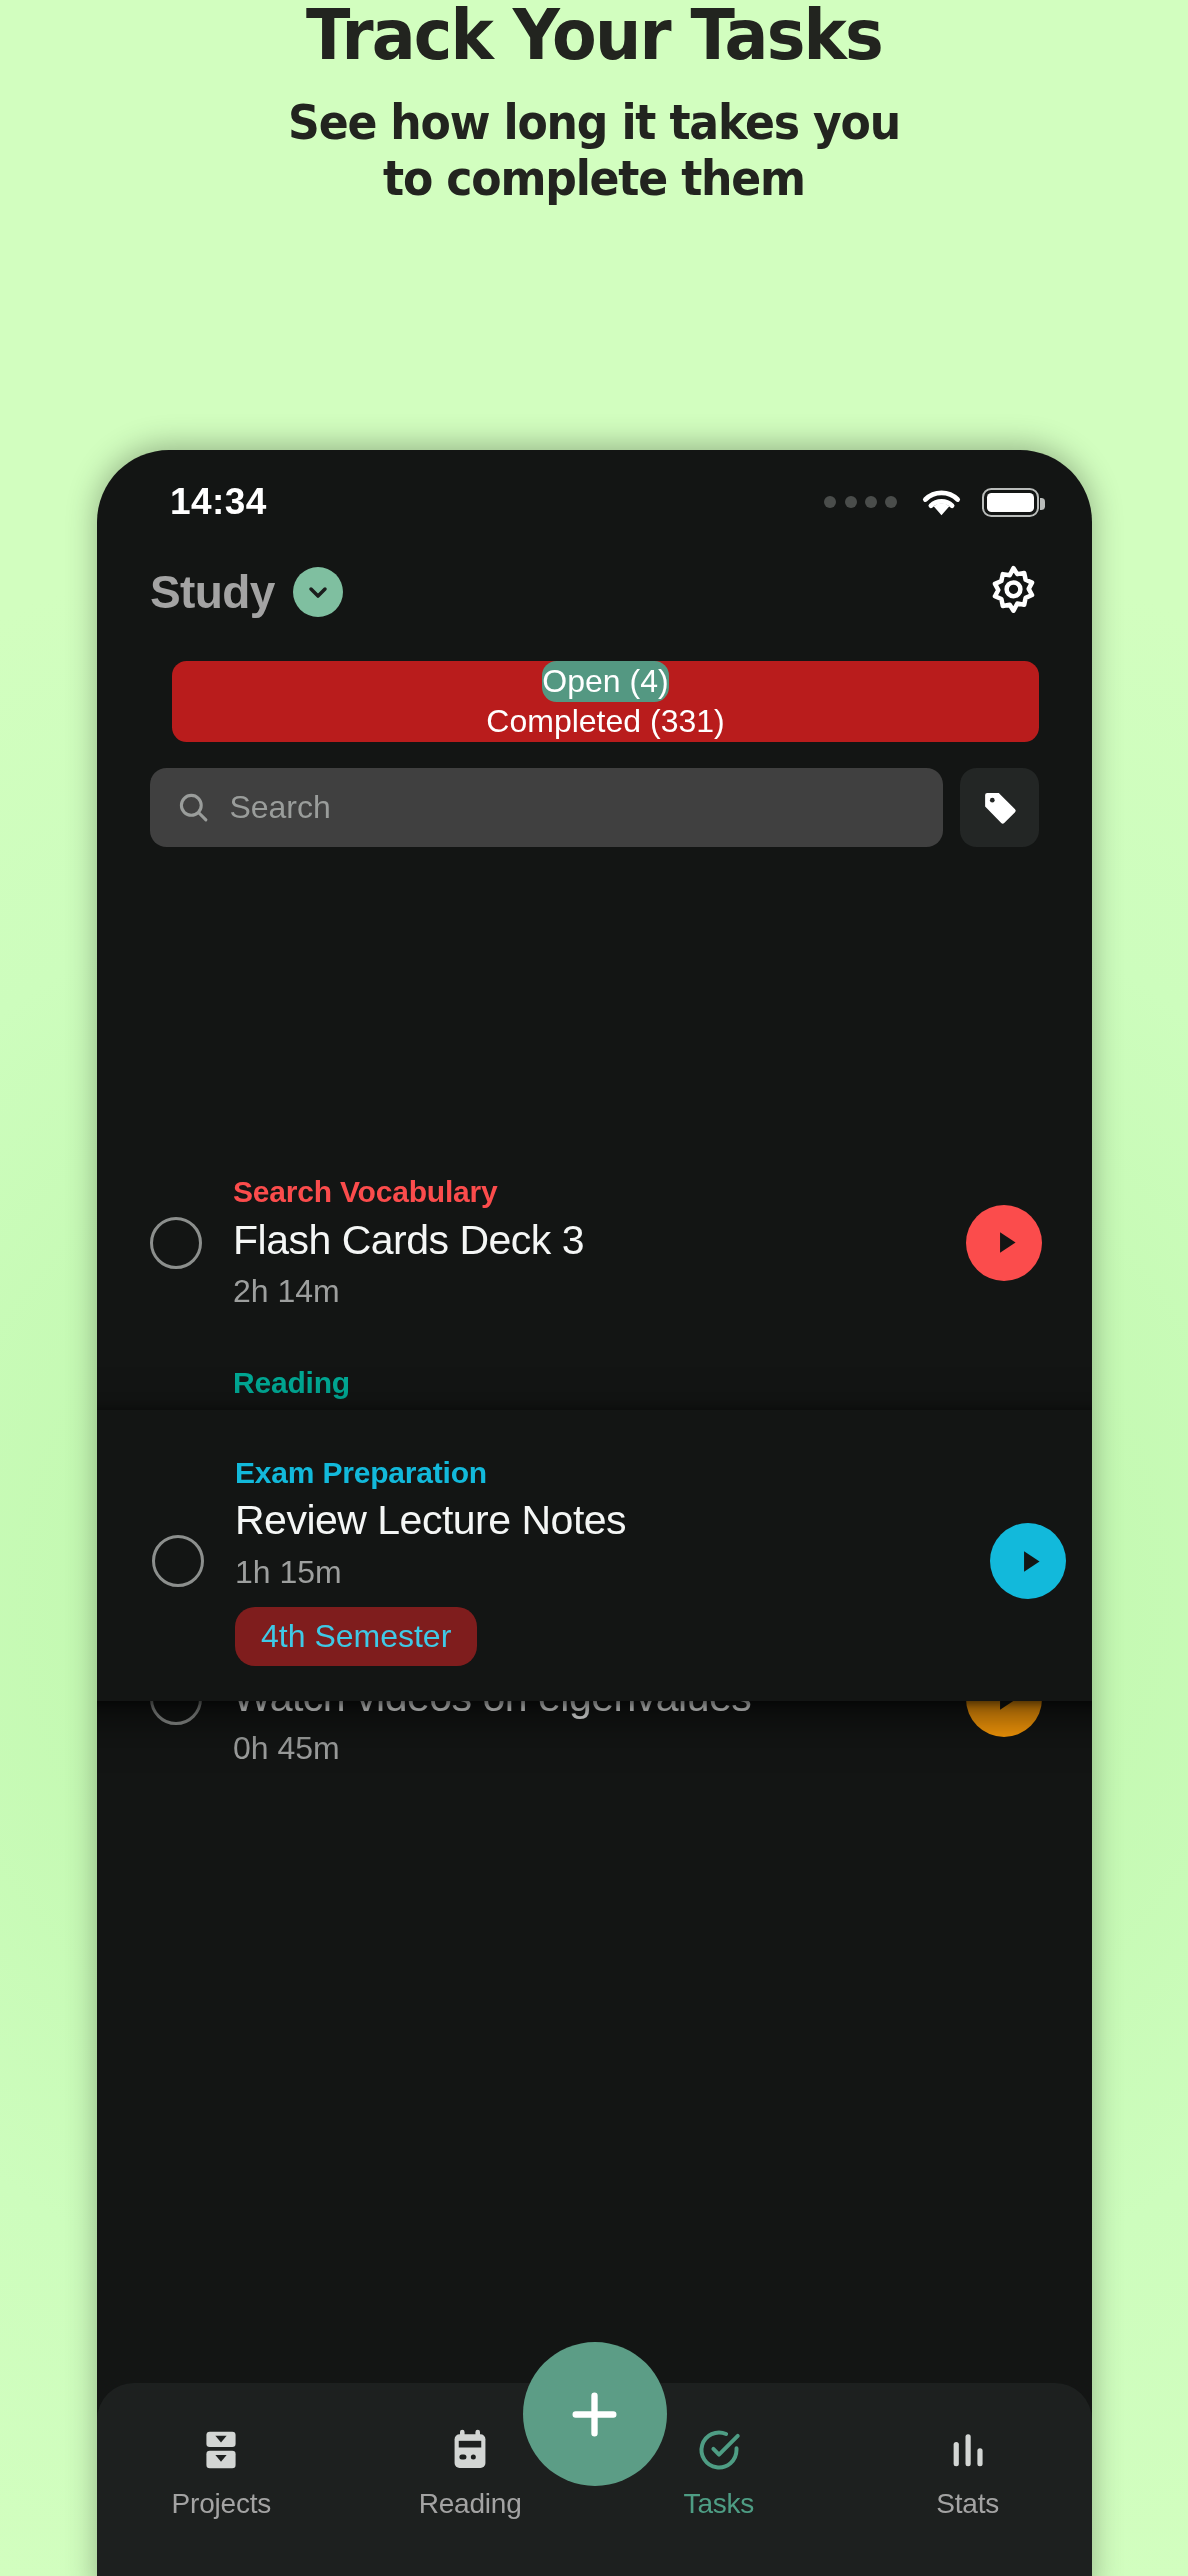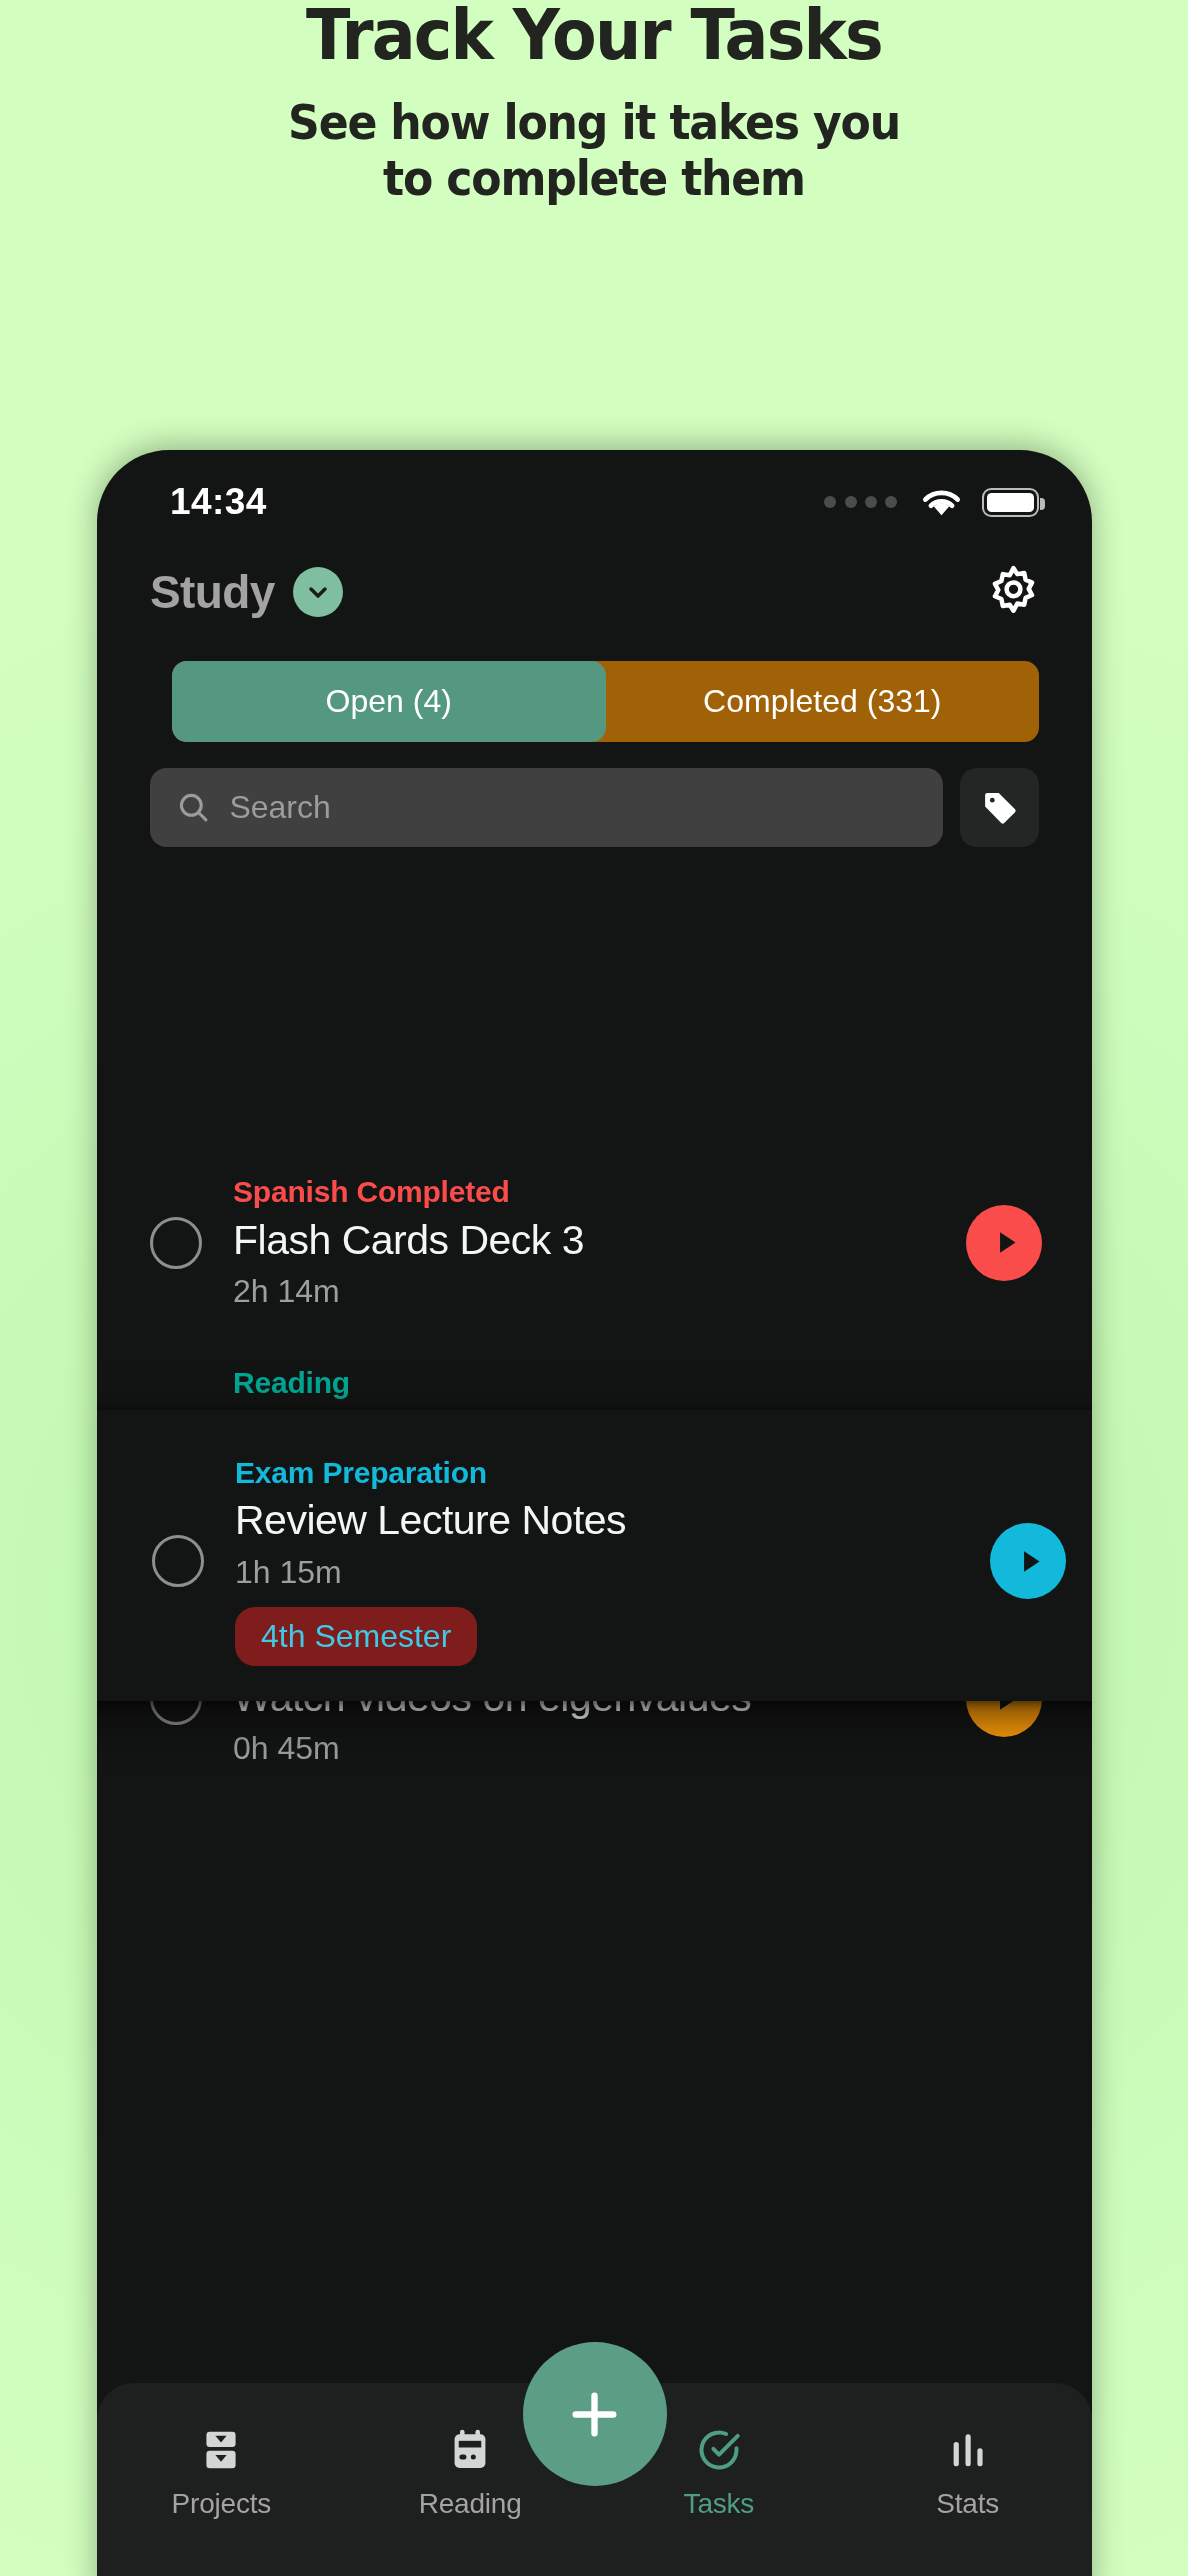--- a/index.html
+++ b/index.html
@@ -85,25 +85,26 @@
   .proj-chev {
     width:50px; height:50px; border-radius:50%; background:#7fbfa0;
     margin-left:18.4px; display:flex; align-items:center; justify-content:center;
   }
   .gear { margin-left:auto; }
 
   
   .segment {
     margin:39px 53px 0 75px;
     height:81px;
-    background:#a16207;
+    background:#b91c1c;
     border-radius:14.7px;
     display:flex; align-items:center;
     padding:0;
     overflow:hidden;
+    flex-direction:column;
   }
   .seg-btn {
     flex:1; height:81px;
     display:flex; align-items:center; justify-content:center;
     font-size:32px; color:#ffffff;
     border-radius:14.7px;
   }
   .seg-btn.active { background:#549882; font-weight:500; }
 
   
@@ -252,21 +253,21 @@
       </svg>
     </div>
   </div>
 
   <div class="list">
     <div class="spacer-under-float"></div>
 
     <div class="task">
       <div class="tick"></div>
       <div class="tbody">
-        <div class="t-proj" style="color:#FB4C4C">Spanish Completed</div>
+        <div class="t-proj" style="color:#FB4C4C">Search Vocabulary</div>
         <div class="t-title">Flash Cards Deck 3</div>
         <div class="t-dur">2h 14m</div>
       </div>
       <div class="play" style="background:#FB4C4C">
         <svg width="31" height="31" viewBox="0 0 24 24">
             <path d="M7 4 L19 12 L7 20 Z" fill="#131514"></path>
           </svg>
       </div>
     </div>
 

